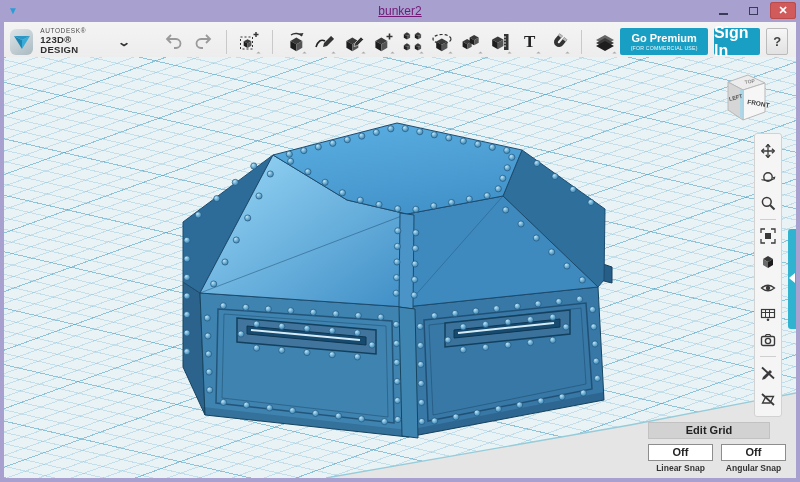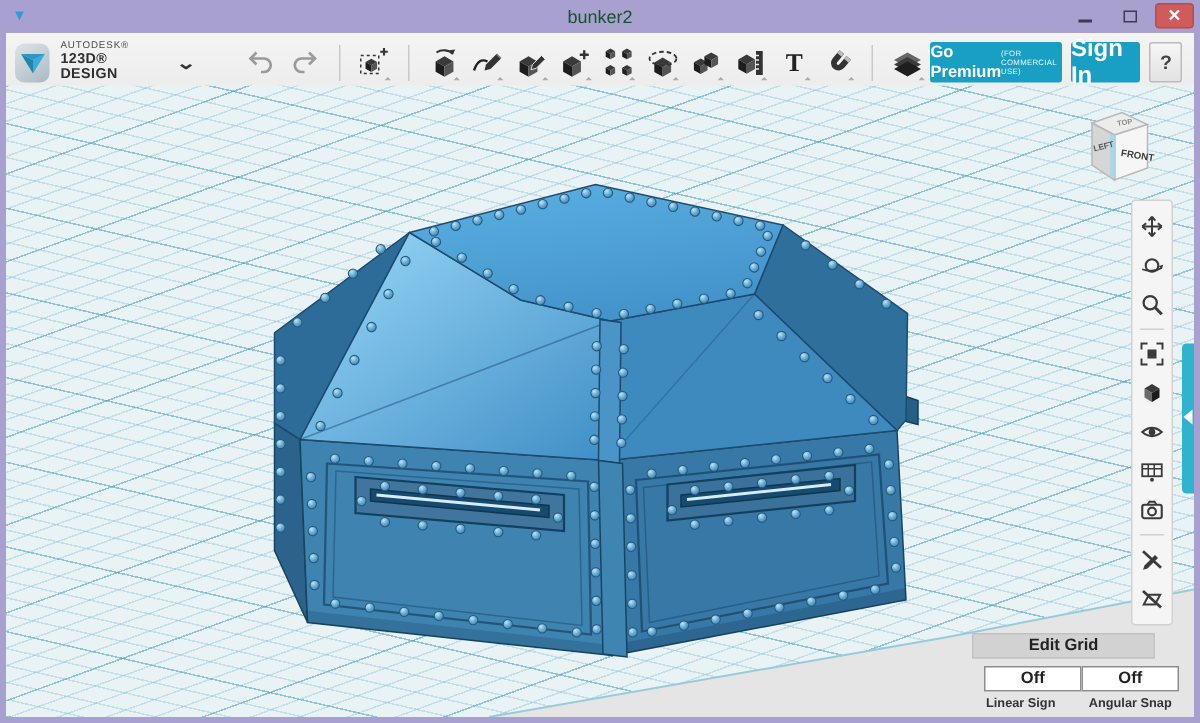--- a/index.html
+++ b/index.html
@@ -4,21 +4,21 @@
 <style>
   * { margin:0; padding:0; box-sizing:border-box; }
   html,body { width:800px; height:482px; font-family:"Liberation Sans",sans-serif; }
   .window { position:relative; width:800px; height:482px; background:#a8a1d0; overflow:hidden; }
 
   
   .titlebar { position:absolute; left:0; top:0; width:100%; height:22px;
     background:#a8a1d0; display:flex; align-items:center; }
   .titlebar .applogo { margin-left:8px; font-size:10px; color:#2e9bd6; line-height:1; }
   .titlebar .title { position:absolute; left:0; right:0; text-align:center;
-    font-size:12px; color:#14532d; }
+    font-size:12px; color:#701a75;text-decoration:underline; }
   .wincontrols { position:absolute; right:4px; top:2px; display:flex; align-items:center; gap:4px; }
   .winbtn { width:26px; height:17px; display:flex; align-items:center; justify-content:center;
     font-size:11px; color:#333; cursor:default; }
   .winbtn.min span { display:block; width:9px; height:0; border-bottom:2px solid #3a3a5a; margin-top:6px; }
   .winbtn.max span { display:block; width:9px; height:8px; border:1.5px solid #3a3a5a; }
   .winbtn.close { background:#d15b5b; border-radius:3px; color:#fff; font-size:11px; font-weight:bold;
     box-shadow:inset 0 0 0 1px #b94b4b; }
 
   
   .toolbar { position:absolute; left:4px; top:22px; width:792px; height:40px;
@@ -29,21 +29,21 @@
   .brandtext { margin-left:7px; line-height:1.1; }
   .brandtext .maker { font-size:6.5px; letter-spacing:.6px; color:#4a4a4a; }
   .brandtext .product { font-size:9.5px; font-weight:bold; color:#2e2e2e; letter-spacing:.3px; }
   .chev { margin-left:14px; font-size:12px; color:#333; font-weight:bold; transform:scaleX(1.4); }
   .tsep { width:1px; height:24px; background:#c9c9c9; margin:0 8px; }
   .tbtn { position:relative; width:26px; height:28px; display:flex; align-items:center; justify-content:center; margin:0 3px; }
   .tbtn .caret { position:absolute; right:1px; bottom:1px; width:0; height:0;
     border-left:3px solid transparent; border-top:3px solid #9a9a9a; transform:rotate(-45deg); opacity:.8; }
   .ttext { font-size:17px; font-weight:bold; color:#222; font-family:"Liberation Serif",serif; }
   .gopremium { margin-left:auto; width:98px; height:27px; background:#1a9fc4; border-radius:2px;
-    color:#fff; display:flex; align-items:center; justify-content:center; cursor:pointer; }
+    color:#fff; display:flex; flex-direction:column; align-items:center; justify-content:center; cursor:pointer; }
   .gopremium .l1 { font-size:11px; font-weight:bold; line-height:1.1; }
   .gopremium .l2 { font-size:5.2px; letter-spacing:.2px; opacity:.9; }
   .signin { margin-left:6px; width:52px; height:27px; background:#1a9fc4; border-radius:2px;
     color:#fff; font-size:16px; font-weight:bold; display:flex; align-items:center; justify-content:center; cursor:pointer; }
   .helpbtn { margin:0 8px 0 6px; width:24px; height:27px; background:linear-gradient(#f6f6f6,#e2e2e2);
     border:1px solid #bbb; border-radius:2px; color:#444; font-size:13px; font-weight:bold;
     display:flex; align-items:center; justify-content:center; cursor:pointer; }
 
   
   .canvas { position:absolute; left:4px; top:57px; width:792px; height:421px; background:#e9f3f6; overflow:hidden; }
@@ -69,21 +69,21 @@
   
   .sidetab { position:absolute; right:-4px; top:172px; width:12px; height:100px;
     background:#2fb3cf; border-radius:3px 0 0 3px; cursor:pointer; }
   .sidetab .arr { position:absolute; left:1px; top:44px; width:0; height:0;
     border-top:5px solid transparent; border-bottom:5px solid transparent; border-right:6px solid #fff; }
 
   
   .gridpanel { position:absolute; right:10px; bottom:5px; width:138px; font-size:11px; }
   .editgrid { width:122px; height:17px; background:#d2d2d2; border:1px solid #c2c2c2;
     font-weight:bold; color:#222; text-align:center; line-height:15px; cursor:pointer; }
-  .snaprow { display:flex; justify-content:flex-end; margin-top:5px; }
+  .snaprow { display:flex; justify-content:space-between; margin-top:5px; }
   .snapbtn { width:65px; height:17px; background:#fff; border:1.5px solid #8d8d8d;
     font-weight:bold; color:#222; text-align:center; line-height:14px; cursor:pointer; }
   .snaplabels { display:flex; justify-content:space-between; margin-top:2px; }
   .snaplabels div { width:65px; text-align:center; font-size:8.5px; font-weight:bold; color:#333; }
 </style>
 </head>
 <body>
 
 <div class="window">
 
@@ -543,18 +543,18 @@
       <div class="arr"></div>
     </div>
 
     <div class="gridpanel">
       <div class="editgrid">Edit Grid</div>
       <div class="snaprow">
         <div class="snapbtn">Off</div>
         <div class="snapbtn">Off</div>
       </div>
       <div class="snaplabels">
-        <div>Linear Sign</div>
+        <div>Linear Snap</div>
         <div>Angular Snap</div>
       </div>
     </div>
   </div>
 </div>
 
 </body></html>

